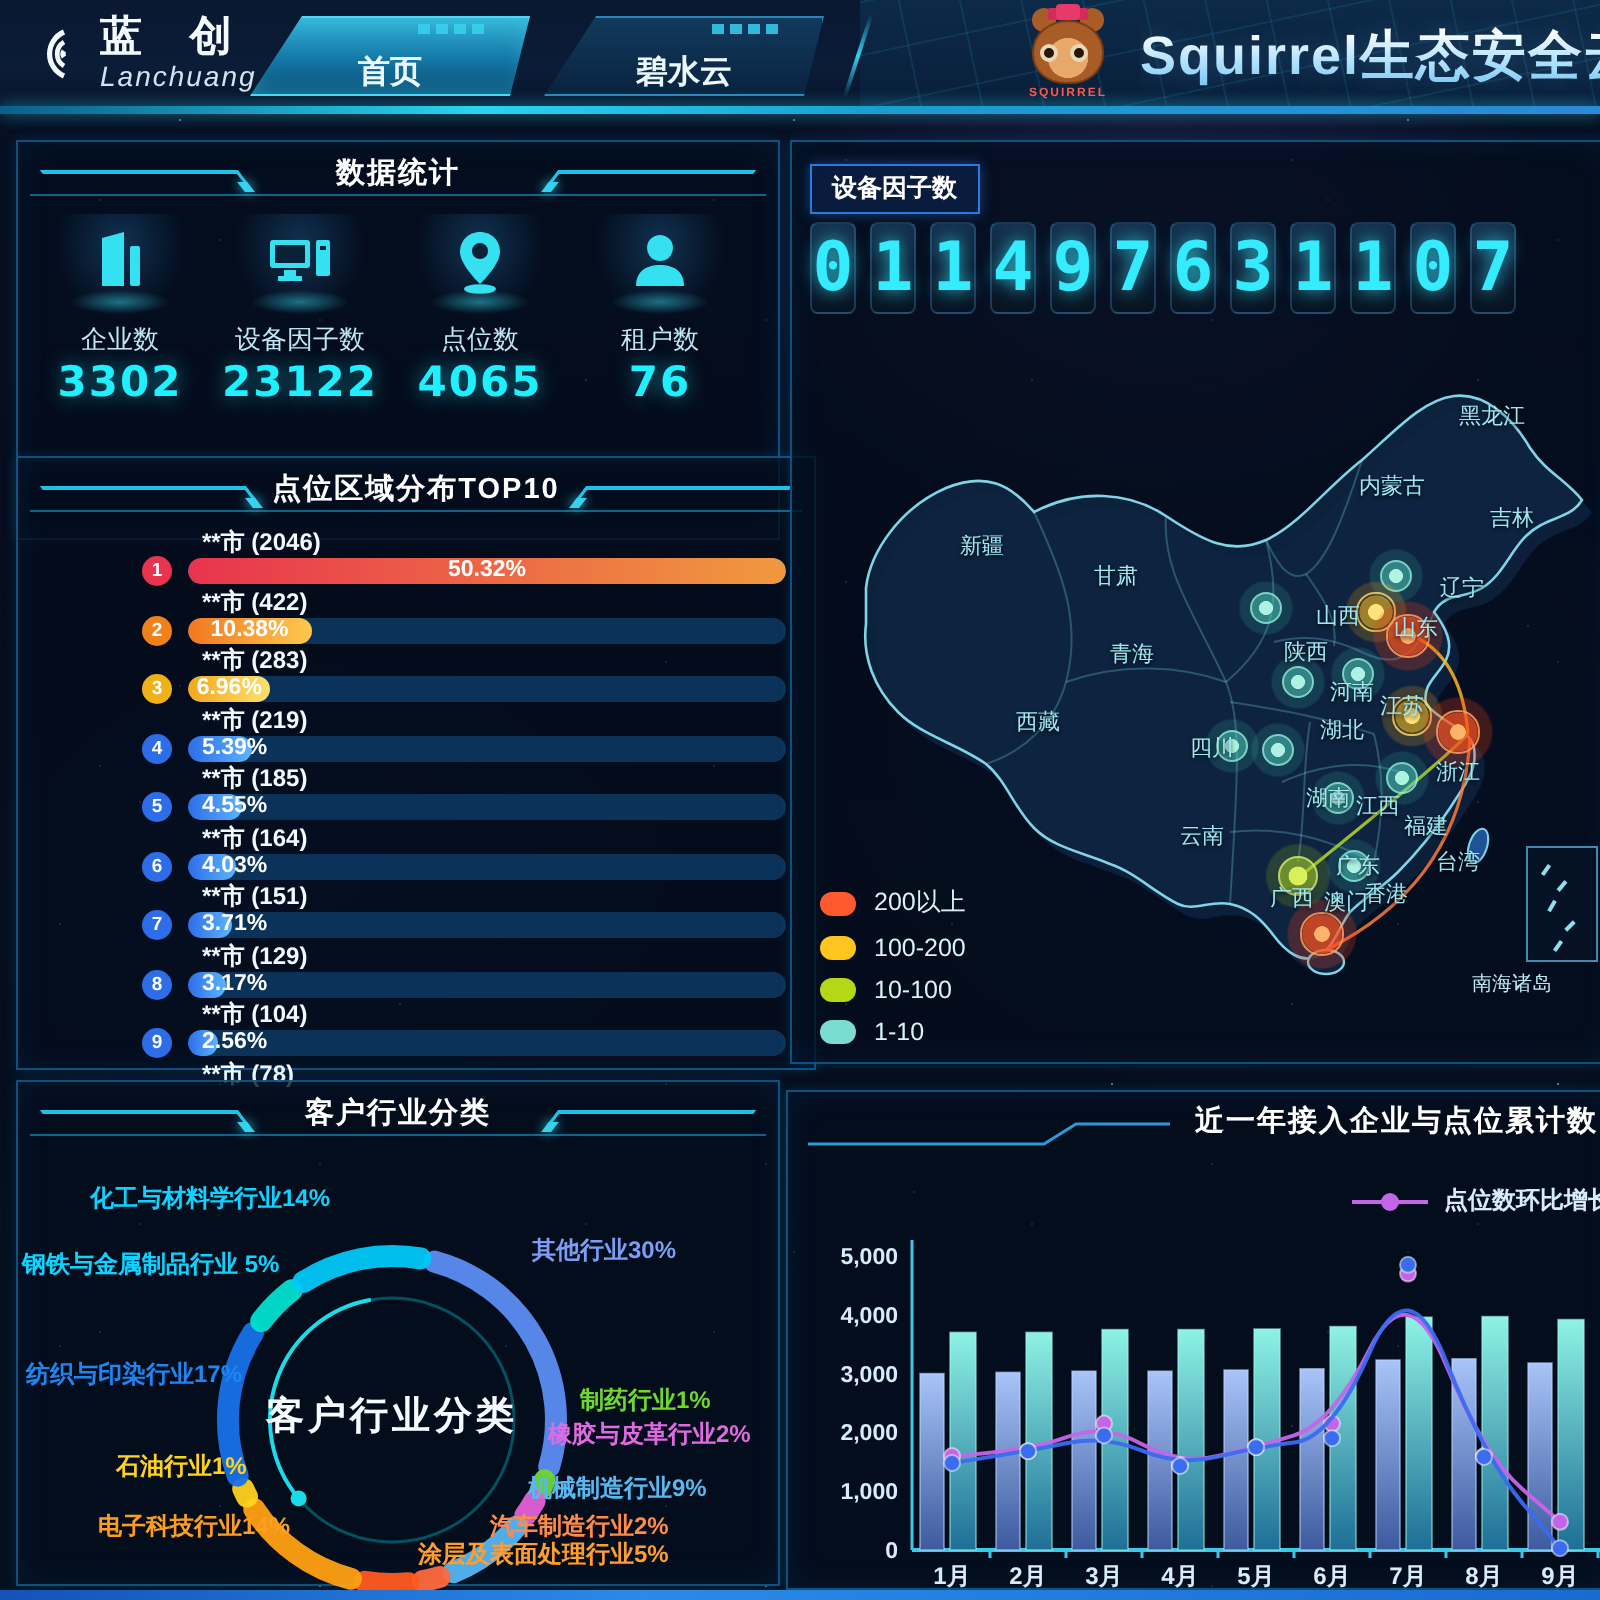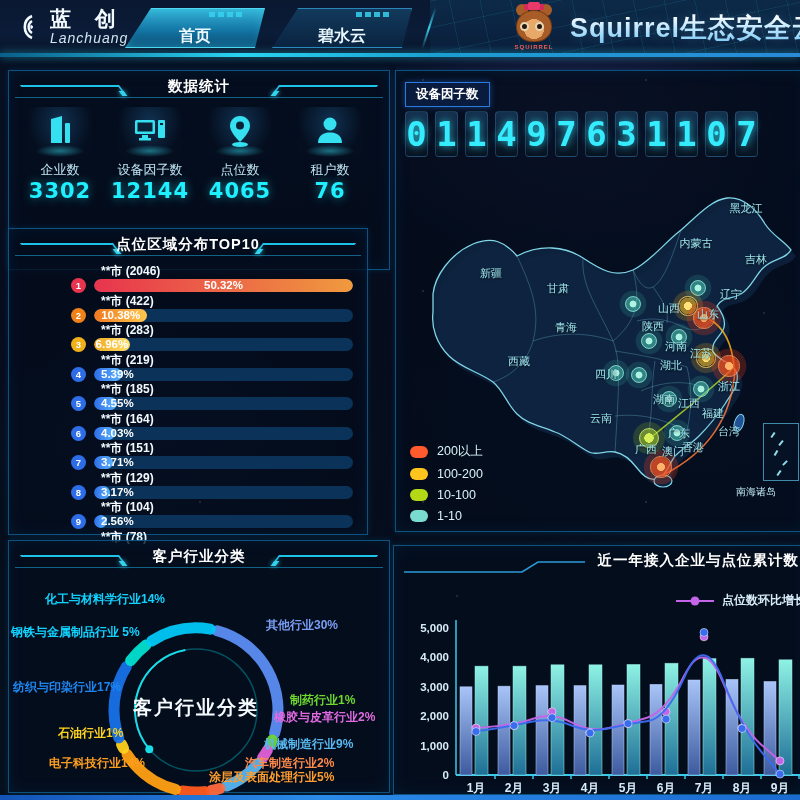--- a/index.html
+++ b/index.html
@@ -96,21 +96,21 @@
   .stat-iconbox { position:relative; width:64px; height:52px; margin:2px auto 2px auto;
     background:radial-gradient(ellipse at 50% 30%, rgba(40,120,180,.35), rgba(8,22,44,.1) 70%);
     border-radius:8px; }
   .stat-iconbox::after { content:""; position:absolute; left:7px; bottom:2px; width:50px; height:12px; border-radius:50%;
     background:radial-gradient(ellipse, rgba(53,224,240,.45), transparent 70%); }
   .stat-iconbox svg { position:relative; margin-top:6px; z-index:1; }
   .stat-label { font-size:13px; color:#bfe6f5; margin-top:2px; }
   .stat-value { font-size:21px; font-weight:bold; color:#1ef0ff; letter-spacing:1px;
     text-shadow:0 0 10px rgba(30,240,255,.5); font-family:"DejaVu Sans","Liberation Sans",sans-serif; }
 
-  #panel-top10 { left:8px; top:228px; width:360px; height:307px; }
+  #panel-top10 { left:8px; top:228px; width:400px; height:307px; }
   .t10-body { padding:6px 14px 0 10px; }
   .t10-label { margin:0 0 1px 82px; font-size:12px; font-weight:bold; color:#f2faff; line-height:12px; white-space:nowrap; }
   .t10-barrow { display:flex; align-items:center; gap:8px; margin:0 0 1.5px 52px; }
   .t10-badge { width:15px; height:15px; border-radius:50%; flex:none;
     display:flex; align-items:center; justify-content:center;
     font-size:9.5px; font-weight:bold; color:#fff; }
   .t10-track { position:relative; flex:1; height:13px; background:#0b3258; border-radius:7px; overflow:hidden; }
   .t10-fill { position:absolute; left:0; top:0; height:100%; border-radius:7px;
     display:flex; align-items:center; justify-content:center; }
   .t10-pct { font-size:11.5px; font-weight:bold; color:#ffffff; white-space:nowrap; line-height:13px; }
@@ -254,21 +254,21 @@
             <rect x="3" y="7" width="20" height="14" rx="1.5"></rect>
             <rect x="10" y="22" width="6" height="3"></rect>
             <rect x="7" y="25" width="12" height="2.5"></rect>
             <rect x="26" y="7" width="7" height="18" rx="1"></rect>
             <rect x="28" y="10" width="3" height="2" fill="#0a2238"></rect>
             <rect x="5.5" y="9.5" width="15" height="9" fill="#0a2238"></rect>
                 </g>
               </svg></span>
         </div>
         <div class="stat-label">设备因子数</div>
-        <div class="stat-value">12144</div>
+        <div class="stat-value">23122</div>
       </div>
       <div class="stat">
         <div class="stat-iconbox"><span>
           <svg width="34" height="36" viewBox="0 0 34 36">
                 <g fill="#35e0f0">
             <path d="M17,3 C23,3 27,7.5 27,13 C27,19.5 17,29 17,29 C17,29 7,19.5 7,13 C7,7.5 11,3 17,3 Z"></path>
             <circle cx="17" cy="12.5" r="4" fill="#0a2238"></circle>
             <ellipse cx="17" cy="31.5" rx="8" ry="2.4"></ellipse>
                 </g>
               </svg></span>

